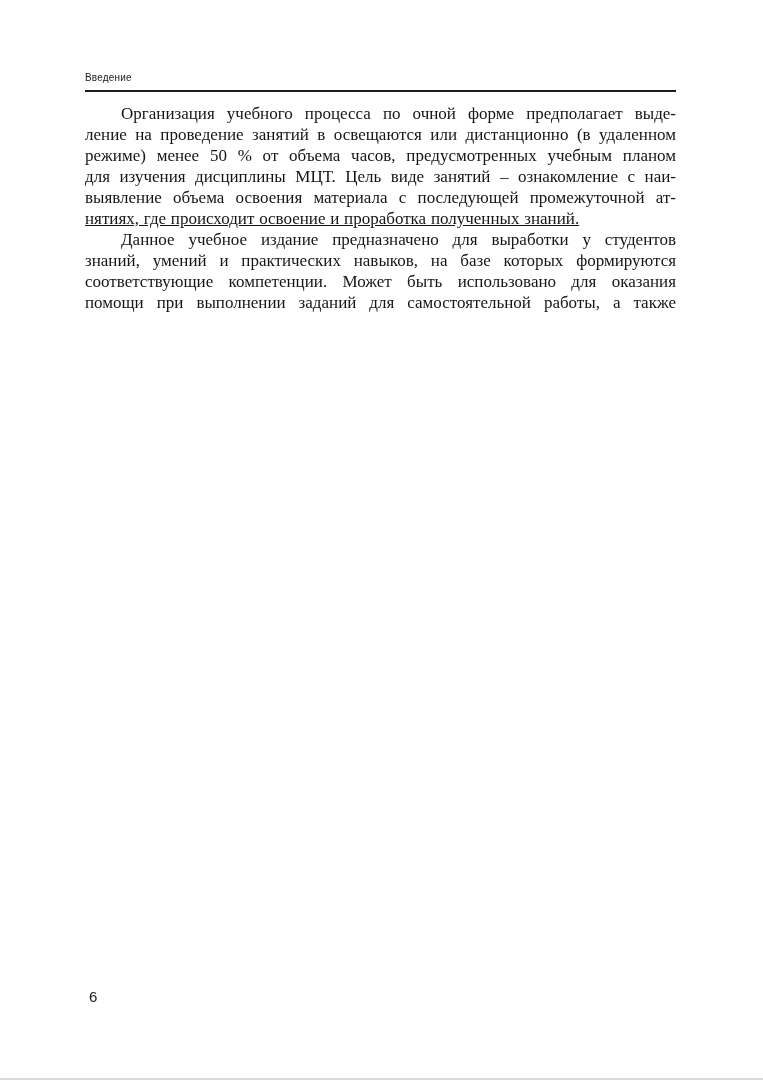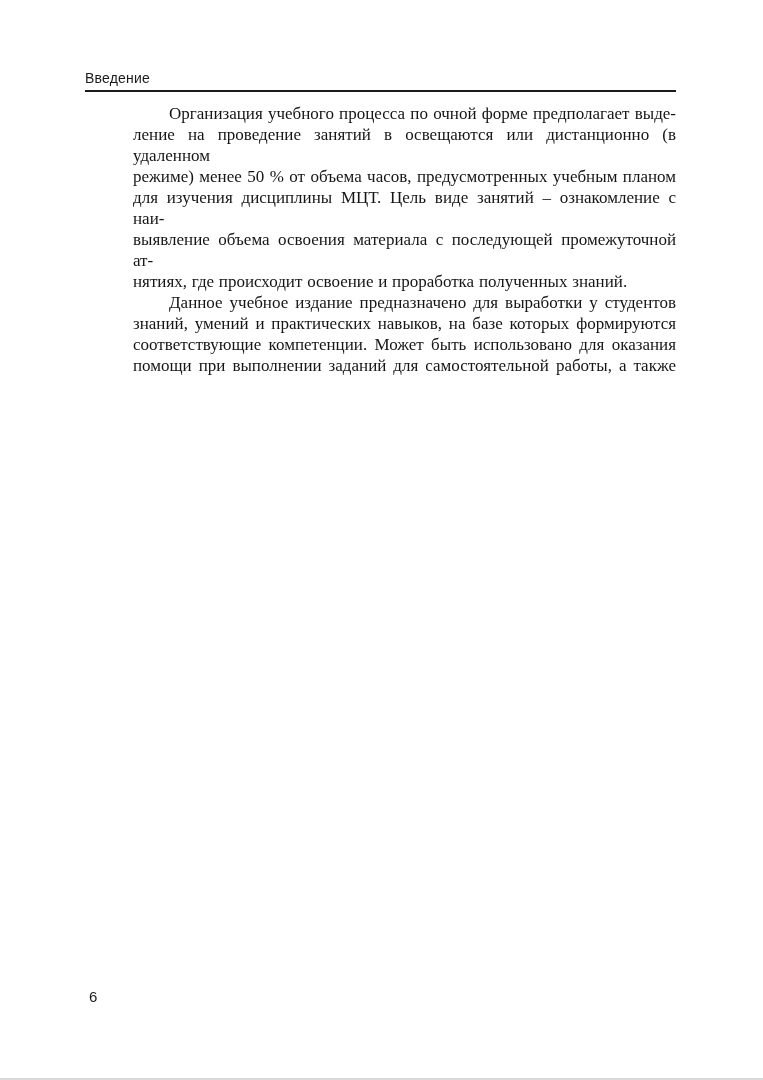--- a/index.html
+++ b/index.html
@@ -18,21 +18,21 @@
   }
   .running-header {
     position: absolute;
     left: 85px;
     top: 70px;
     width: 591px;
   }
   .running-header .header-text {
     display: block;
     font-family: "Liberation Sans", sans-serif;
-    font-size: 14px;
+    font-size: 10px;
     line-height: 16px;
     color: #1b1b1b;
     letter-spacing: 0.2px;
   }
   .header-rule {
     margin-top: 4px;
     width: 591px;
     height: 2px;
     background: #1b1b1b;
   }
@@ -44,28 +44,28 @@
     font-size: 17px;
     line-height: 21px;
   }
   .para { margin: 0; padding: 0; }
   .line {
     text-align: justify;
     -moz-text-align-last: justify;
     text-align-last: justify;
     white-space: normal;
     word-spacing: 0.5px;
-    margin-left: 48px;
   }
   .line.first {
     text-indent: 36px;
   }
   .line.last {
     -moz-text-align-last: left;
     text-align-last: left;
+    text-decoration: underline;
   }
   .page-number {
     position: absolute;
     left: 89px;
     top: 988px;
     font-family: "Liberation Sans", sans-serif;
     font-size: 15px;
     line-height: 17px;
     color: #1b1b1b;
   }

